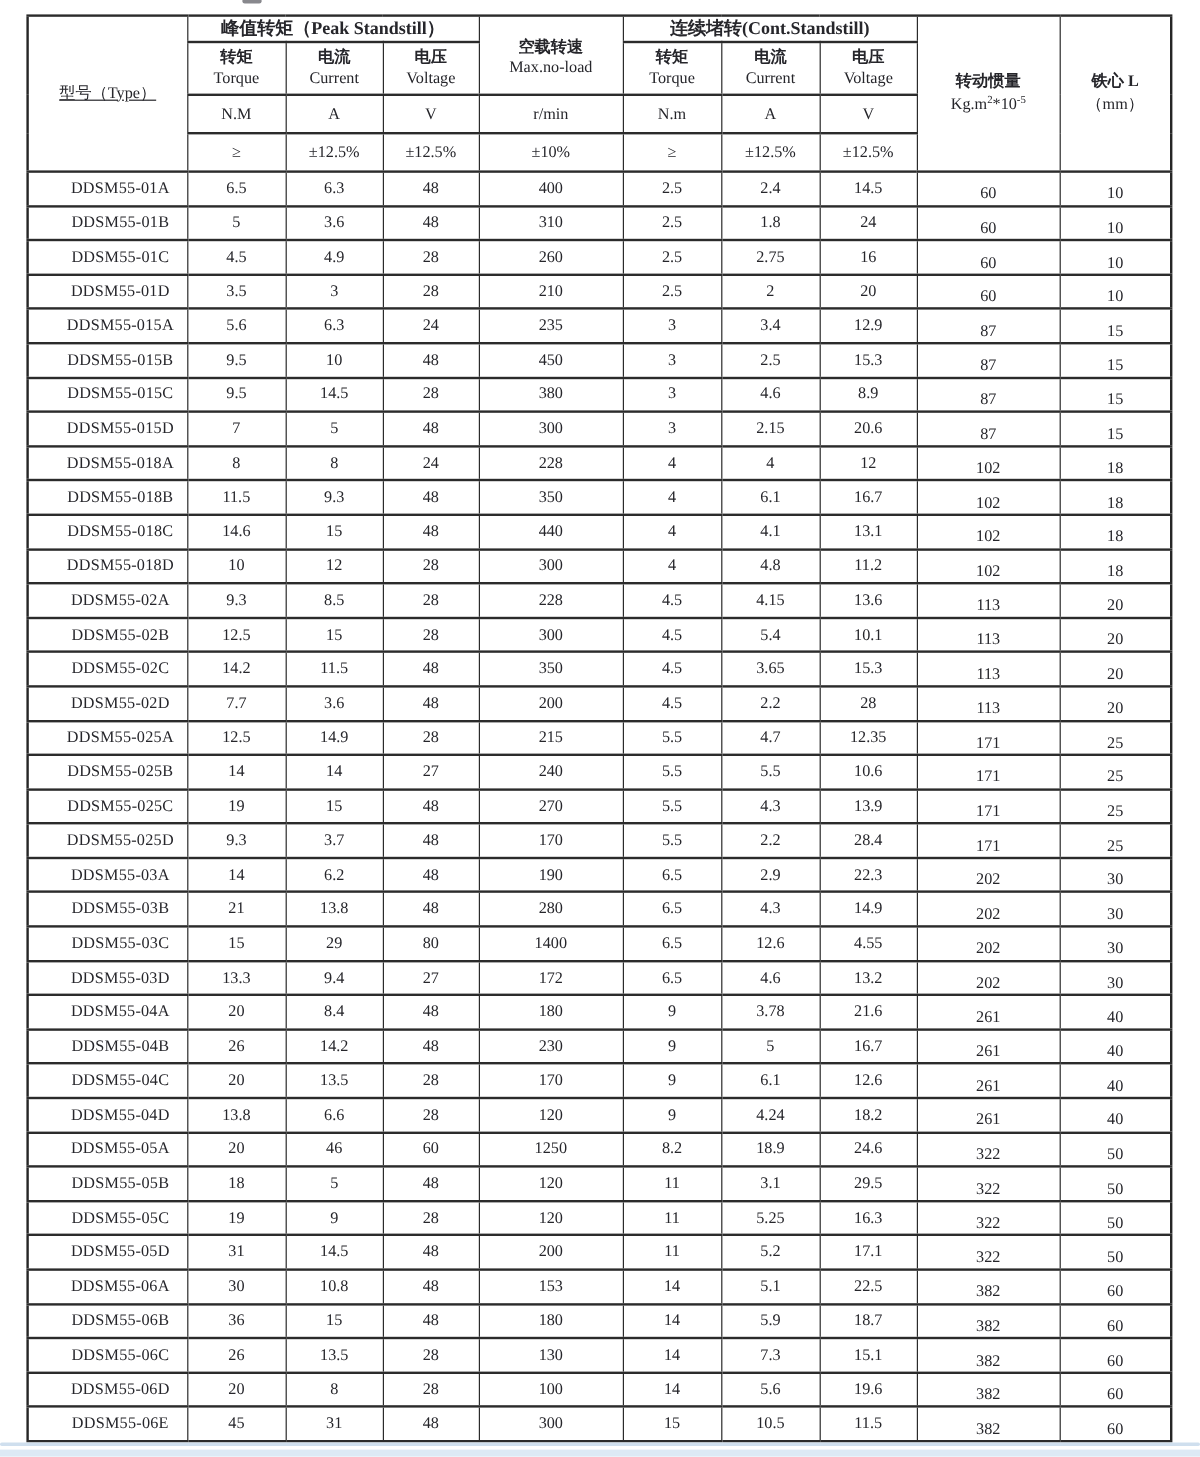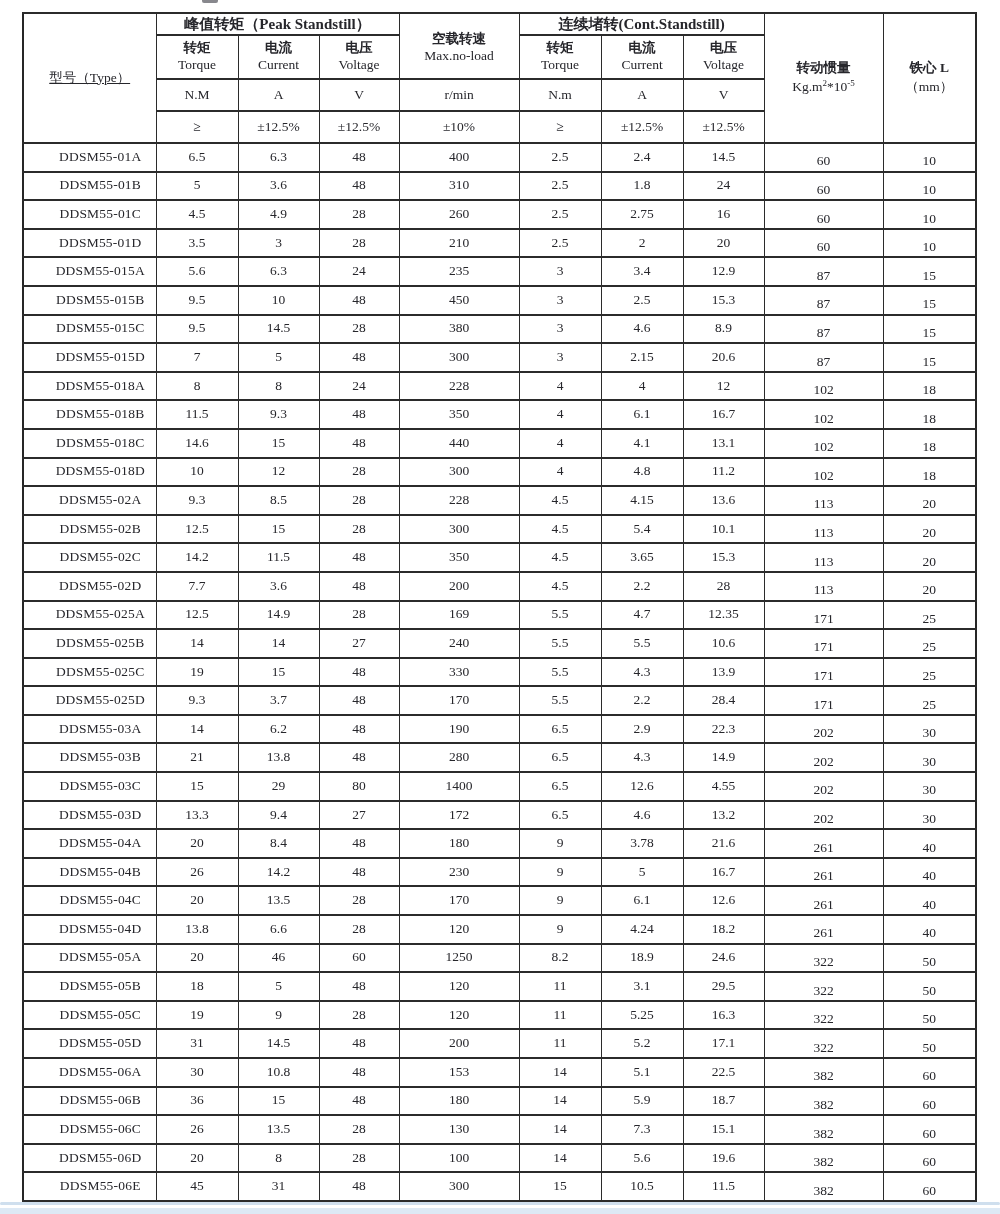--- a/index.html
+++ b/index.html
@@ -338,21 +338,21 @@
           <td class="num">2.2</td>
           <td class="num">28</td>
           <td class="num low">113</td>
           <td class="num low">20</td>
         </tr>
         <tr>
           <td class="model">DDSM55-025A</td>
           <td class="num">12.5</td>
           <td class="num">14.9</td>
           <td class="num">28</td>
-          <td class="num">169</td>
+          <td class="num">215</td>
           <td class="num">5.5</td>
           <td class="num">4.7</td>
           <td class="num">12.35</td>
           <td class="num low">171</td>
           <td class="num low">25</td>
         </tr>
         <tr>
           <td class="model">DDSM55-025B</td>
           <td class="num">14</td>
           <td class="num">14</td>
@@ -362,21 +362,21 @@
           <td class="num">5.5</td>
           <td class="num">10.6</td>
           <td class="num low">171</td>
           <td class="num low">25</td>
         </tr>
         <tr>
           <td class="model">DDSM55-025C</td>
           <td class="num">19</td>
           <td class="num">15</td>
           <td class="num">48</td>
-          <td class="num">330</td>
+          <td class="num">270</td>
           <td class="num">5.5</td>
           <td class="num">4.3</td>
           <td class="num">13.9</td>
           <td class="num low">171</td>
           <td class="num low">25</td>
         </tr>
         <tr>
           <td class="model">DDSM55-025D</td>
           <td class="num">9.3</td>
           <td class="num">3.7</td>

